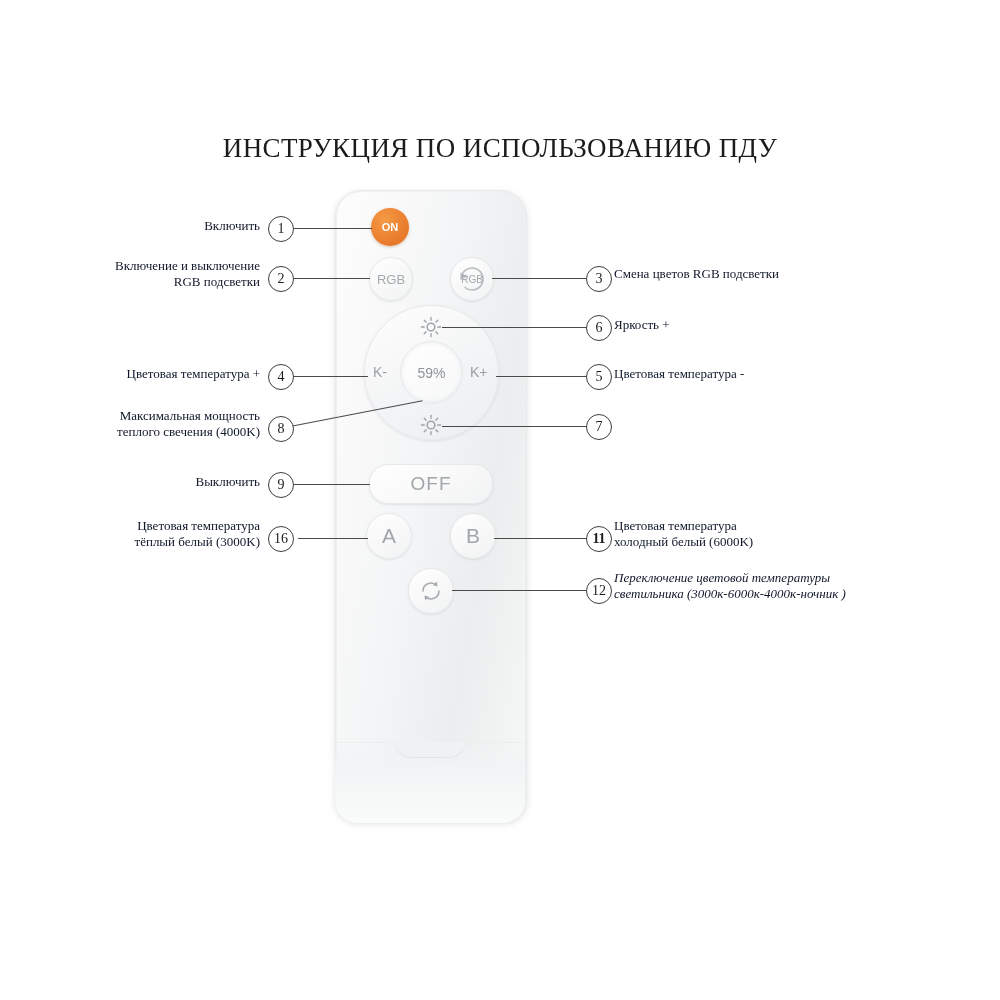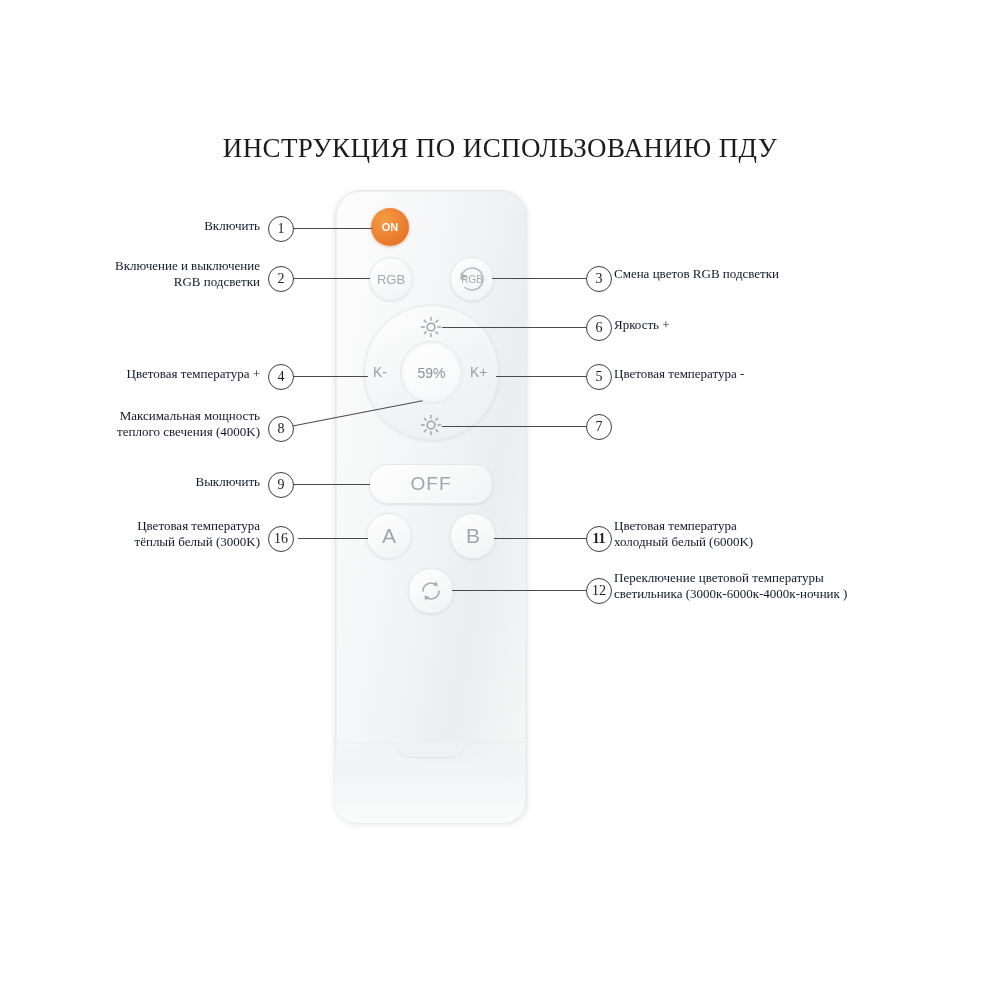--- a/index.html
+++ b/index.html
@@ -365,16 +365,16 @@
   <div class="lbl left" style="left:20px;  top:366px; width:240px;">Цветовая температура +</div>
   <div class="lbl right" style="left:614px; top:366px; width:370px;">Цветовая температура -</div>
   <div class="lbl right" style="left:614px; top:317px; width:370px;">Яркость +</div>
   <div class="lbl left" style="left:20px;  top:408px; width:240px;">Максимальная мощность
 теплого свечения (4000K)</div>
   <div class="lbl left" style="left:20px;  top:474px; width:240px;">Выключить</div>
   <div class="lbl left" style="left:20px;  top:518px; width:240px;">Цветовая температура
 тёплый белый (3000K)</div>
   <div class="lbl right" style="left:614px; top:518px; width:380px;">Цветовая температура
 холодный белый (6000K)</div>
-  <div class="lbl right" style="left:614px; top:570px; width:382px;">Переключение цветовой температуры
+  <div class="lbl right" style="left:614px; top:570px; width:382px;font-style:italic;">Переключение цветовой температуры
 светильника  (3000к-6000к-4000к-ночник  )</div>
 
 </div>
 
 </body></html>

